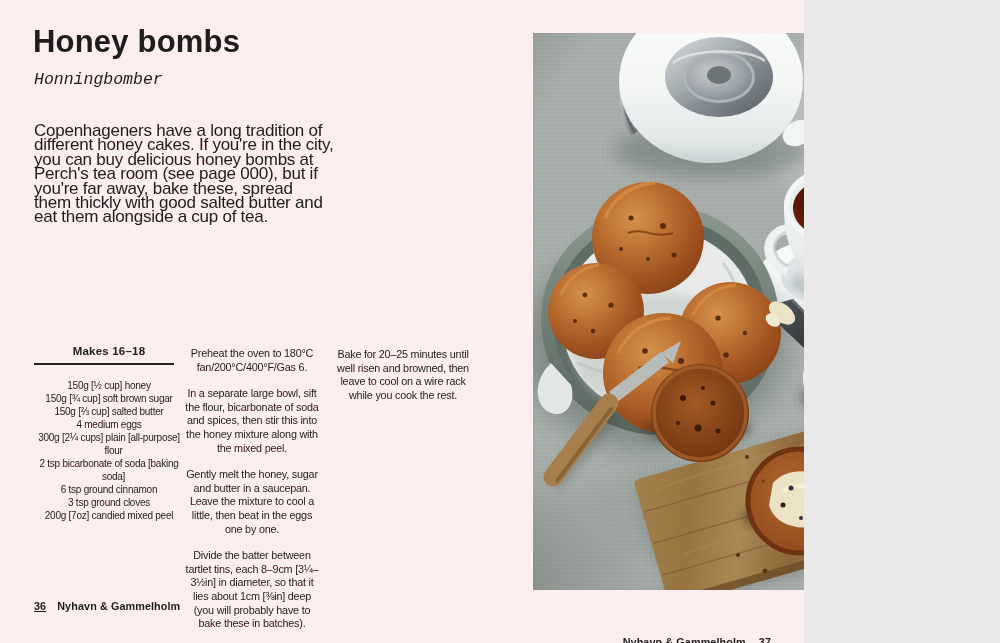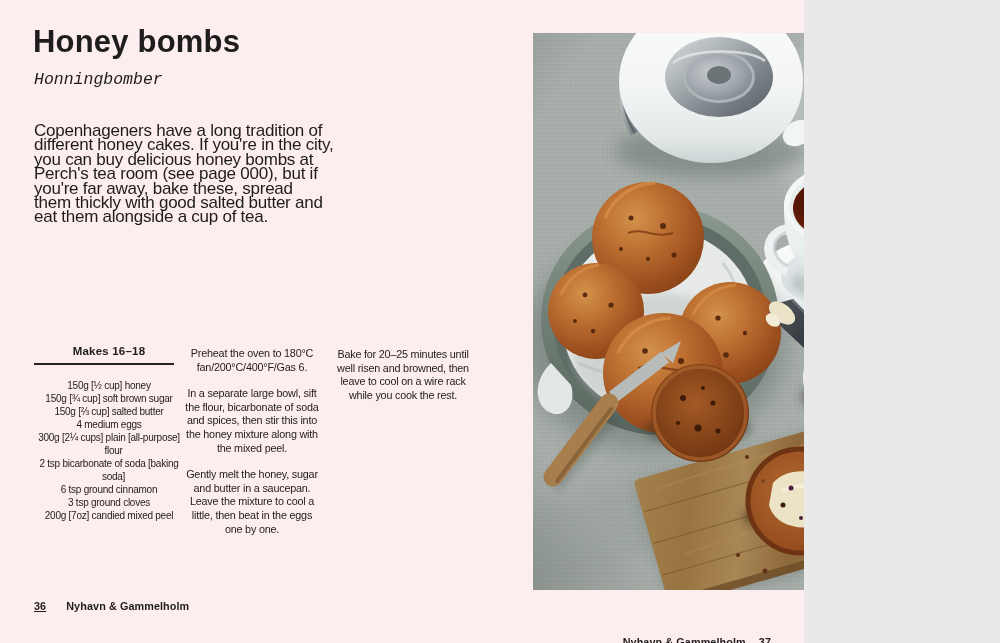--- a/index.html
+++ b/index.html
@@ -13,21 +13,21 @@
   .makes{font-size:11.5px;font-weight:700;letter-spacing:.2px;}
   .rule{border:none;height:1.5px;background:#262322;width:140px;margin:6px 0 0 0;}
   .ing-list{margin-top:14px;}
   .ing{font-size:10px;line-height:13px;letter-spacing:-.25px;padding-left:9px;text-indent:-9px;}
   .col-method1{left:182px;top:347px;width:140px;}
   .col-method2{left:332px;top:348px;width:142px;}
   .method p{margin:0 0 13px 0;font-size:10.8px;line-height:13.6px;letter-spacing:-.2px;}
   .footer{position:absolute;top:600px;font-size:10.8px;font-weight:700;letter-spacing:.1px;}
   .footer-left{left:34px;}
   .footer-right{right:33px;text-align:center;margin-top:36px;}
-  .footer .num-left{margin-right:20px;text-decoration:underline;}
+  .footer .num-left{margin-right:11px;text-decoration:underline;}
   .footer .num-right{margin-left:13px;}
   .photo{position:absolute;left:533px;top:33px;width:434px;height:557px;overflow:hidden;}
   .photo svg{display:block;}
 </style>
 </head>
 <body>
 
 <div class="spread">
 
   <h1 class="title">Honey bombs</h1>
@@ -48,20 +48,21 @@
       <div class="ing">6 tsp ground cinnamon</div>
       <div class="ing">3 tsp ground cloves</div>
       <div class="ing">200g [7oz] candied mixed peel</div>
     </div>
   </div>
 
   <div class="col col-method1 method">
     <p>Preheat the oven to 180°C fan/200°C/400°F/Gas 6.</p>
     <p>In a separate large bowl, sift the flour, bicarbonate of soda and spices, then stir this into the honey mixture along with the mixed peel.</p>
     <p>Gently melt the honey, sugar and butter in a saucepan. Leave the mixture to cool a little, then beat in the eggs one by one.</p>
+    <p>Divide the batter between tartlet tins, each 8–9cm [3¼–3½in] in diameter, so that it lies about 1cm [⅜in] deep (you will probably have to bake these in batches).</p>
   </div>
 
   <div class="col col-method2 method">
     <p>Bake for 20–25 minutes until well risen and browned, then leave to cool on a wire rack while you cook the rest.</p>
   </div>
 
   <div class="footer footer-left">
     <span class="num-left">36</span><span>Nyhavn &amp; Gammelholm</span>
   </div>
   <div class="footer footer-right">

